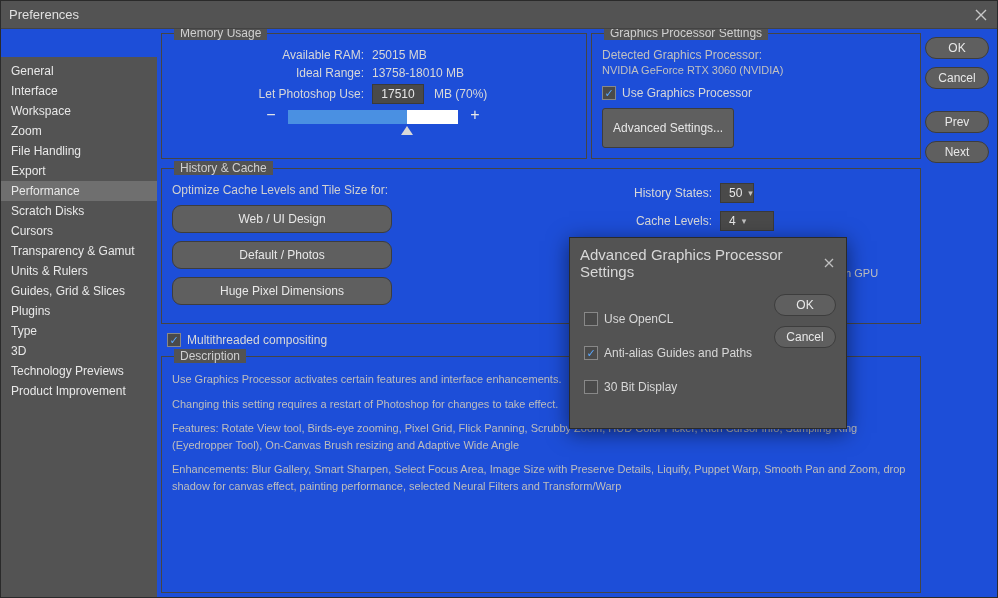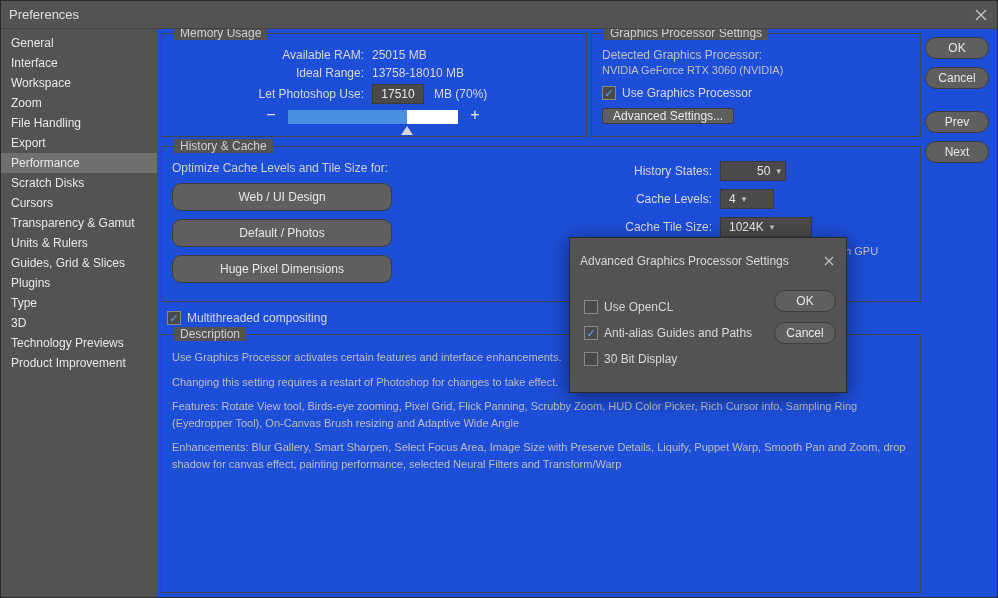--- a/index.html
+++ b/index.html
@@ -2,21 +2,21 @@
 <html><head>
 <meta charset="utf-8">
 <style>
 * { box-sizing: border-box; margin: 0; padding: 0; font-family: "Segoe UI", Tahoma, sans-serif; }
 body { background: #323232; width: 998px; height: 598px; overflow: hidden; color: #d8d8d8; font-size: 12px; }
 .window { width: 998px; height: 598px; background: #1d4ed8; border: 1px solid #2a2a2a; display: flex; flex-direction: column; }
 .titlebar { height: 28px; display: flex; align-items: center; padding: 0 8px; background: #535353; border-bottom: 1px solid #434343; }
 .titlebar .title { flex: 1; font-size: 13px; color: #e0e0e0; }
 .titlebar .close { width: 16px; height: 16px; color: #c8c8c8; cursor: pointer; display:flex; align-items:center; justify-content:center; }
 .body { flex: 1; display: flex; }
-.sidebar { width: 156px; background: #535353; padding: 4px 0; }
+.sidebar { width: 156px; background: #535353; padding: 4px 0; margin-top: 28px; }
 .sidebar .item { padding: 3px 10px; font-size: 12px; color: #e8e8e8; cursor: pointer; }
 .sidebar .item.selected { background: #6f6f6f; }
 .main { flex: 1; padding: 4px 4px 4px 4px; overflow: hidden; position: relative; display:flex; }
 .panels { flex:1; display:flex; flex-direction:column; gap:3px; }
 .toprow { display:flex; gap:4px; }
 .group { border: 1px solid #454545; position: relative; padding: 14px 10px 10px 10px; }
 .group-title { position: absolute; top: -8px; left: 12px; background: #535353; padding: 0 6px; font-size: 12px; color: #d0d0d0; }
 .mem { flex: 1; }
 .mem .row { display:flex; align-items:center; margin-bottom:4px; }
 .mem .lbl { width: 200px; text-align: right; padding-right: 8px; color: #d8d8d8; }
@@ -27,21 +27,21 @@
 .slider-track { position:relative; width: 170px; height: 14px; background:#fff; }
 .slider-fill { position:absolute; left:0; top:0; height:100%; background:#4a90e2; }
 .slider-thumb { position:absolute; bottom:-11px; width:0; height:0; border-left:6px solid transparent; border-right:6px solid transparent; border-bottom:9px solid #d8d8d8; transform:translateX(-6px); }
 .gpu { width: 330px; }
 .gpu .sub { color:#c0c0c0; font-size:12px; margin-bottom:2px; }
 .gpu .detected { color:#c0c0c0; font-size:11px; margin-bottom:10px; }
 .chk-row { display:flex; align-items:center; gap:6px; margin:6px 0; }
 .chk { width:14px; height:14px; border:1px solid #888; background:#4a4a4a; display:flex; align-items:center; justify-content:center; cursor:pointer; }
 .chk.checked::after { content:"✓"; color:#5aa8ff; font-size:11px; line-height:11px; }
 .btn { background:#5f5f5f; border:1px solid #3d3d3d; border-radius:10px; color:#e8e8e8; padding:3px 14px; font-size:12px; cursor:pointer; display:inline-block; }
-.btn.wide { border-radius:3px; padding:0 10px; }
+.btn.wide { border-radius:3px; padding:12px 10px; }
 .rightbtns { width: 72px; display:flex; flex-direction:column; gap:8px; padding: 4px 4px 0 4px; }
 .rightbtns .rbtn { background:#5f5f5f; border:1px solid #3d3d3d; border-radius:12px; color:#e8e8e8; height:22px; display:flex; align-items:center; justify-content:center; font-size:12px; cursor:pointer; }
 .hist { margin-top:6px; }
 .hist-body { display:flex; gap:16px; }
 .hist-left { flex:1; }
 .hist-left .hint { color:#d0d0d0; margin-bottom:8px; }
 .hist-left .pillbtn { display:block; width:220px; text-align:center; background:#5f5f5f; border:1px solid #3d3d3d; border-radius:9px; color:#e8e8e8; padding:6px 0; margin-bottom:8px; cursor:pointer; font-size:12px; }
 .hist-right { width: 300px; }
 .hist-right .frow { display:flex; align-items:center; margin-bottom:8px; }
 .hist-right .flbl { width: 110px; text-align:right; padding-right:8px; }
@@ -50,26 +50,26 @@
 .info-row { display:flex; align-items:flex-start; gap:8px; margin-top:4px; }
 .info-icon { width:18px; height:18px; border:2px solid #c0c0c0; border-radius:50%; display:flex; align-items:center; justify-content:center; font-style:italic; font-family:Georgia,serif; font-size:12px; color:#c0c0c0; flex-shrink:0; }
 .info-txt { font-size:11px; color:#c0c0c0; }
 .mtc-row { display:flex; align-items:center; gap:6px; margin: 6px 0 2px 6px; }
 .desc { margin-top:4px; }
 .desc-body { color:#bdbdbd; font-size:11px; line-height:1.5; }
 .desc-body p { margin-bottom:8px; }
 
 
 .modal { position:absolute; left:412px; top:208px; width:278px; background:#535353; border:1px solid #2a2a2a; box-shadow:0 4px 20px rgba(0,0,0,.5); z-index:50; }
-.modal .mtitle { display:flex; align-items:center; padding:16px 10px; font-size:12px; color:#d8d8d8; }
+.modal .mtitle { display:flex; align-items:center; padding:8px 10px; font-size:15px; color:#d8d8d8; }
 .modal .mtitle .t { flex:1; }
 .modal .mclose { width:14px; height:14px; cursor:pointer; color:#c0c0c0; display:flex; align-items:center; justify-content:center; }
 .modal .mbody { display:flex; padding: 4px 10px 14px 14px; gap:10px; }
 .modal .opts { flex:1; }
-.modal .opts .chk-row { margin:12px 0; }
+.modal .opts .chk-row { margin:20px 0; }
 .modal .mbtns { width:62px; display:flex; flex-direction:column; gap:10px; padding-top:2px; }
 .modal .mbtn { background:#5f5f5f; border:1px solid #3d3d3d; border-radius:12px; color:#e8e8e8; height:22px; display:flex; align-items:center; justify-content:center; font-size:12px; cursor:pointer; }
 </style>
 </head>
 <body>
 
 <div class="window">
   <div class="titlebar">
     <span class="title">Preferences</span>
     <span class="close">
@@ -147,21 +147,21 @@
           <div class="hist-body">
             <div class="hist-left">
               <div class="hint">Optimize Cache Levels and Tile Size for:</div>
               <div class="pillbtn">Web / UI Design</div>
               <div class="pillbtn">Default / Photos</div>
               <div class="pillbtn">Huge Pixel Dimensions</div>
             </div>
             <div class="hist-right">
               <div class="frow">
                 <div class="flbl">History States:</div>
-                <div class="sel" style="width:66px;justify-content:flex-end;">
+                <div class="sel" style="width:34px;">
                   <span>50</span>
                     <span class="caret">▾</span>
                 </div>
               </div>
               <div class="frow">
                 <div class="flbl">Cache Levels:</div>
                 <div class="sel" style="width:54px;">
                   <span>4</span>
                     <span class="caret">▾</span>
                 </div>

